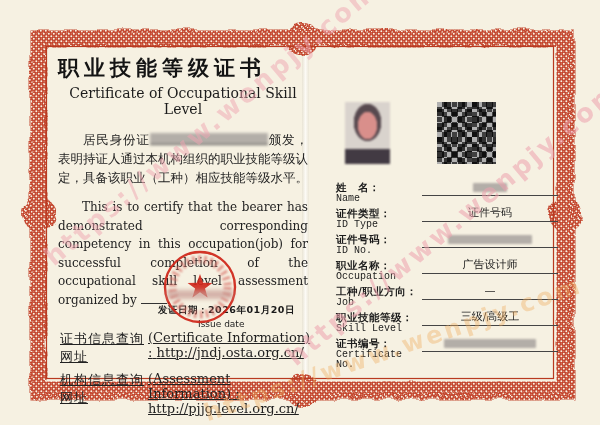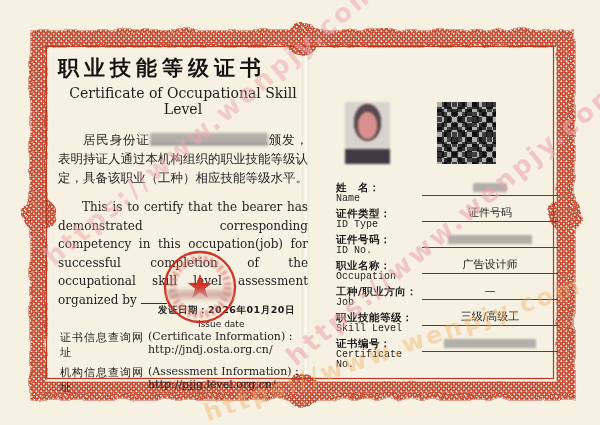--- a/index.html
+++ b/index.html
@@ -14,21 +14,21 @@
   .title-en{font-size:14px;text-align:center;margin-top:3px;color:#1c1c1c;}
   .para-cn{margin:13px 0 0 0;font-size:12.5px;line-height:19px;text-align:justify;color:#222;}
   .indent{display:inline-block;width:24px;}
   .blur-issuer{display:inline-block;width:118px;height:11px;vertical-align:-1px;
                background:#b3aea8;border-bottom:1px solid #444;filter:blur(1.4px);}
   .para-en{margin:11px 0 0 0;font-size:12px;line-height:18.5px;text-align:justify;color:#222;}
   .short-line{display:inline-block;width:26px;border-bottom:1px solid #333;height:10px;}
   .date-block{position:absolute;left:100px;top:250px;font-family:"DejaVu Sans","Liberation Sans",sans-serif;}
   .date-cn{font-size:9.5px;font-weight:bold;color:#1a1a1a;letter-spacing:.5px;}
   .date-en{font-size:9px;color:#222;margin-top:2px;padding-left:40px;}
-  .info-rows{position:absolute;left:2px;top:276px;width:252px;font-size:11px;color:#222;}
+  .info-rows{position:absolute;left:2px;top:276px;width:252px;font-size:13px;color:#222;text-decoration:underline;}
   .info-row{display:grid;grid-template-columns:88px 1fr;margin-bottom:5px;}
   .info-cn{letter-spacing:1px;}
   
   .seal{position:absolute;left:103px;top:194px;width:78px;height:78px;z-index:4;opacity:.92;}
   
   .page-right{position:absolute;left:332px;top:100px;width:228px;z-index:3;}
   .photo{position:absolute;left:13px;top:2px;width:45px;height:62px;
          background-color:#d9d3cd;
          background-image:
            radial-gradient(ellipse 14px 20px at 50% 38%,#d98f8b 0 68%,rgba(217,143,139,0) 70%),

